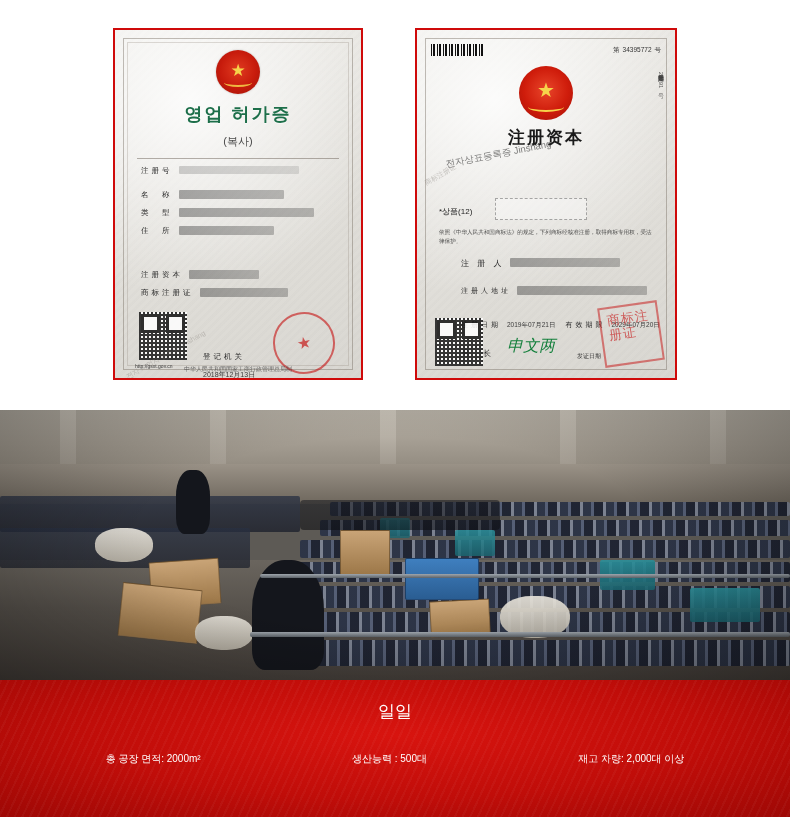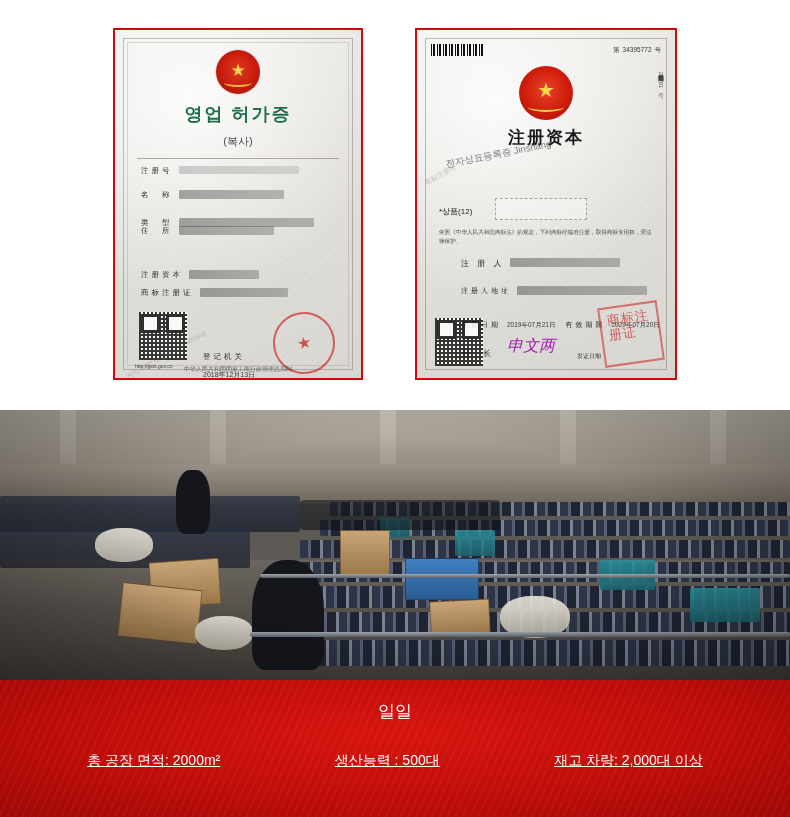--- a/index.html
+++ b/index.html
@@ -265,21 +265,21 @@
   }
   .tm-label {
     position: absolute;
     font-size: 8px;
     color: #222;
     white-space: nowrap;
   }
   .tm-sign {
     position: absolute;
     font-size: 16px;
-    color: #a21caf;
+    color: #15803d;
     font-family: "Liberation Serif", serif;
     font-style: italic;
   }
 
   
   .photo {
     position: relative;
     width: 790px;
     height: 270px;
     overflow: hidden;
@@ -384,23 +384,22 @@
     position: absolute;
     left: 0; right: 0; top: 72px;
     display: flex;
     justify-content: space-around;
     align-items: center;
     padding: 0 30px;
     z-index: 2;
   }
   .stat {
     color: #ffffff;
-    font-size: 14px;
+    font-size: 10px;
     white-space: nowrap;
-    text-decoration: underline;
   }
 </style>
 </head>
 <body>
 
 <div class="page">
 
   <section class="certs">
 
     <div class="cert cert-license">
@@ -417,21 +416,21 @@
 
       <div class="field-row" style="left:26px; top:136px; width:200px">
         <span class="field-label">注册号</span>
         <span class="field-value" style="width:120px; height:8px"></span>
       </div>
 
       <div class="field-row" style="left:26px; top:160px; width:205px">
         <span class="field-label">名　称</span>
         <span class="field-value dark" style="width:105px; height:9px"></span>
       </div>
-      <div class="field-row" style="left:26px; top:188px; width:205px">
+      <div class="field-row" style="left:26px; top:178px; width:205px">
         <span class="field-label">类　型</span>
         <span class="field-value dark" style="width:135px; height:9px"></span>
       </div>
       <div class="field-row" style="left:26px; top:196px; width:205px">
         <span class="field-label">住　所</span>
         <span class="field-value dark" style="width:95px; height:9px"></span>
       </div>
       <div class="field-row" style="left:26px; top:240px; width:205px">
         <span class="field-label">注册资本</span>
         <span class="field-value dark" style="width:70px; height:9px"></span>

